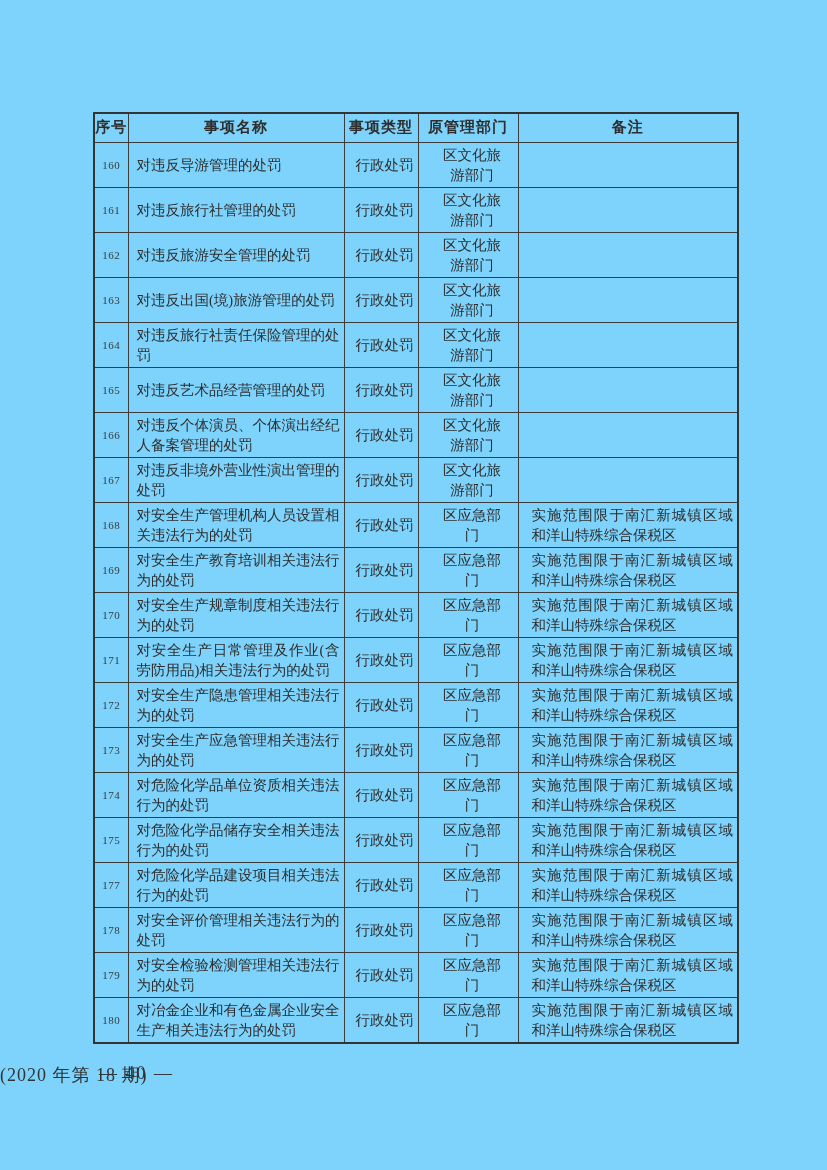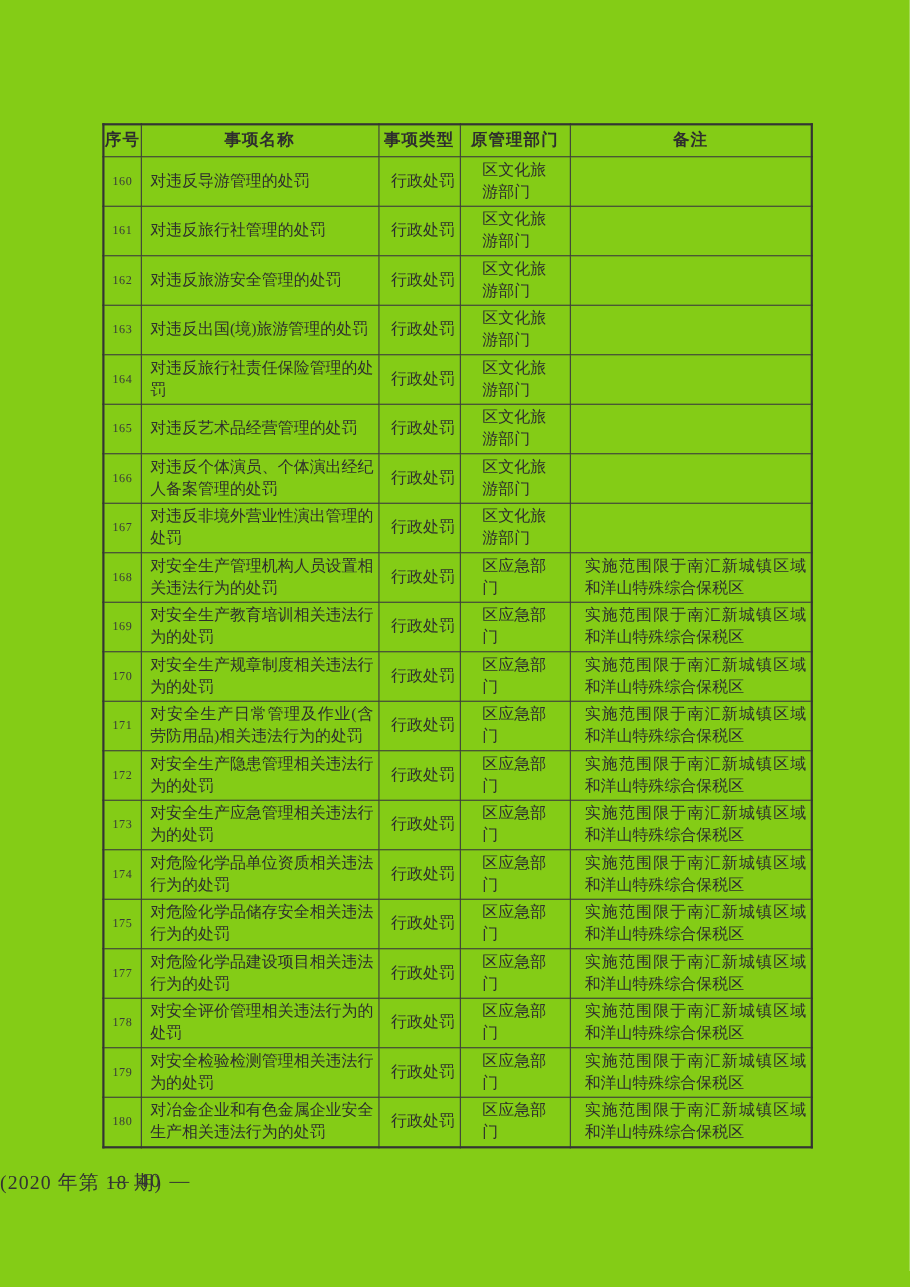--- a/index.html
+++ b/index.html
@@ -4,21 +4,21 @@
 <style>
   * { margin: 0; padding: 0; box-sizing: border-box; }
   html, body { background: #ffffff; }
   body {
     width: 827px; height: 1170px;
     position: relative;
     font-family: "Liberation Serif", "DejaVu Serif", serif;
     color: #2e2e2e;
     overflow: hidden;
   }
-  .page { position: absolute; inset: 0; background: #84cc16; }
+  .page { position: absolute; inset: 0; background: #7dd3fc; }
 
   table.doc-table {
     position: absolute;
     left: 93px; top: 112px;
     width: 644px;
     border-collapse: collapse;
     table-layout: fixed;
     border: 2px solid #343434;
   }
   table.doc-table th, table.doc-table td {
@@ -34,21 +34,21 @@
   }
   tbody td {
     height: 43px;
     font-size: 14.5px;
     line-height: 20px;
     padding: 2px 4px;
   }
   td.col-no   { text-align: center; font-size: 11px; letter-spacing: 0.5px; color: #3a3a3a; }
   td.col-name { text-align: justify; padding-left: 8px;  padding-right: 4px; margin-top: 13px; }
   td.col-type { text-align: right; }
-  td.col-dept { padding-left: 20px; padding-right: 12px; }
+  td.col-dept { text-align: center; padding-left: 20px; padding-right: 12px; }
   td.col-note { text-align: justify; padding-left: 13px; }
 
   .footer {
     position: absolute;
     top: 1063px; left: 0;
     width: 827px; height: 20px;
     font-size: 18px;
     color: #333;
   }
   .footer .pageno {

